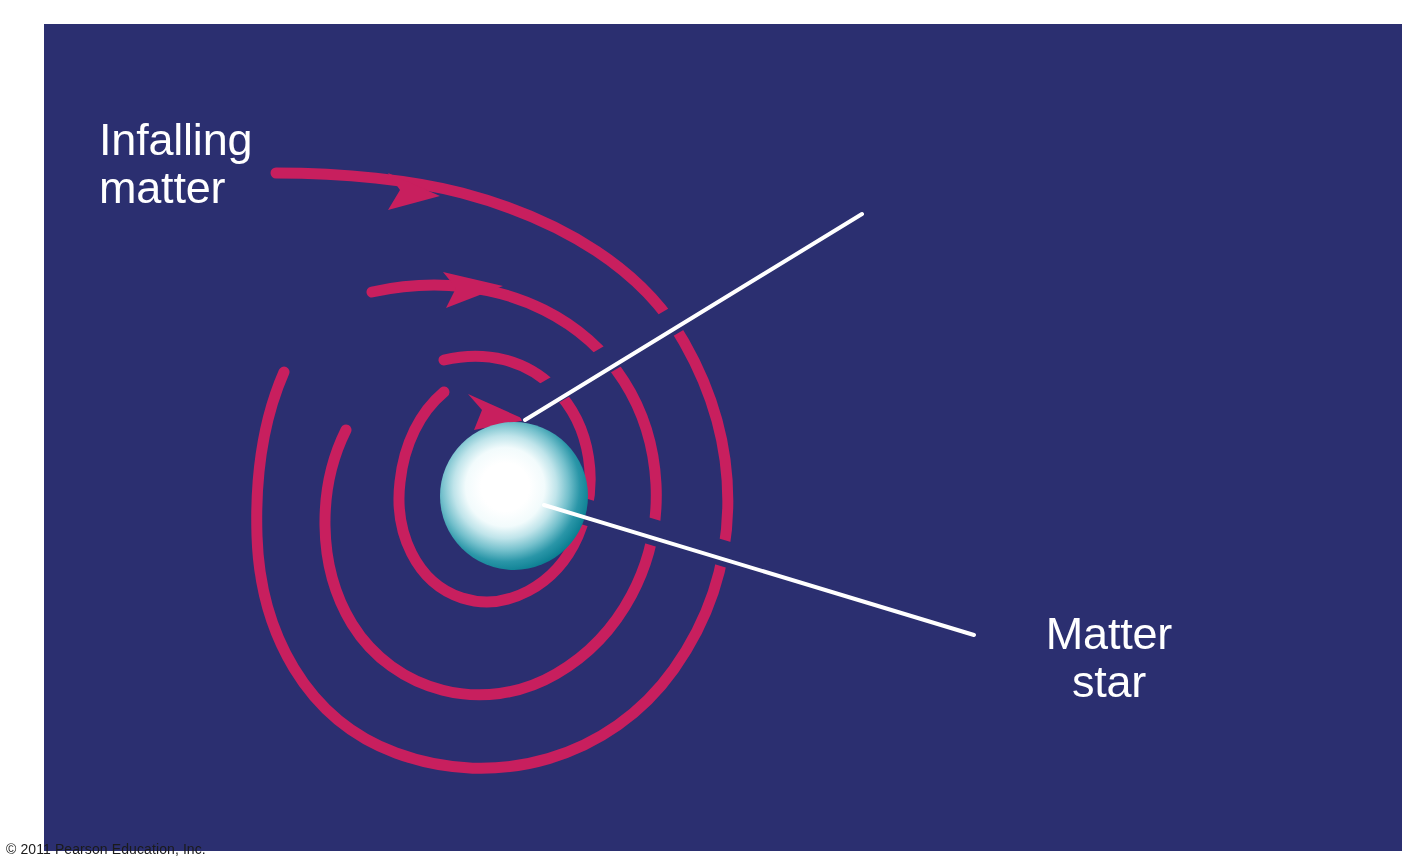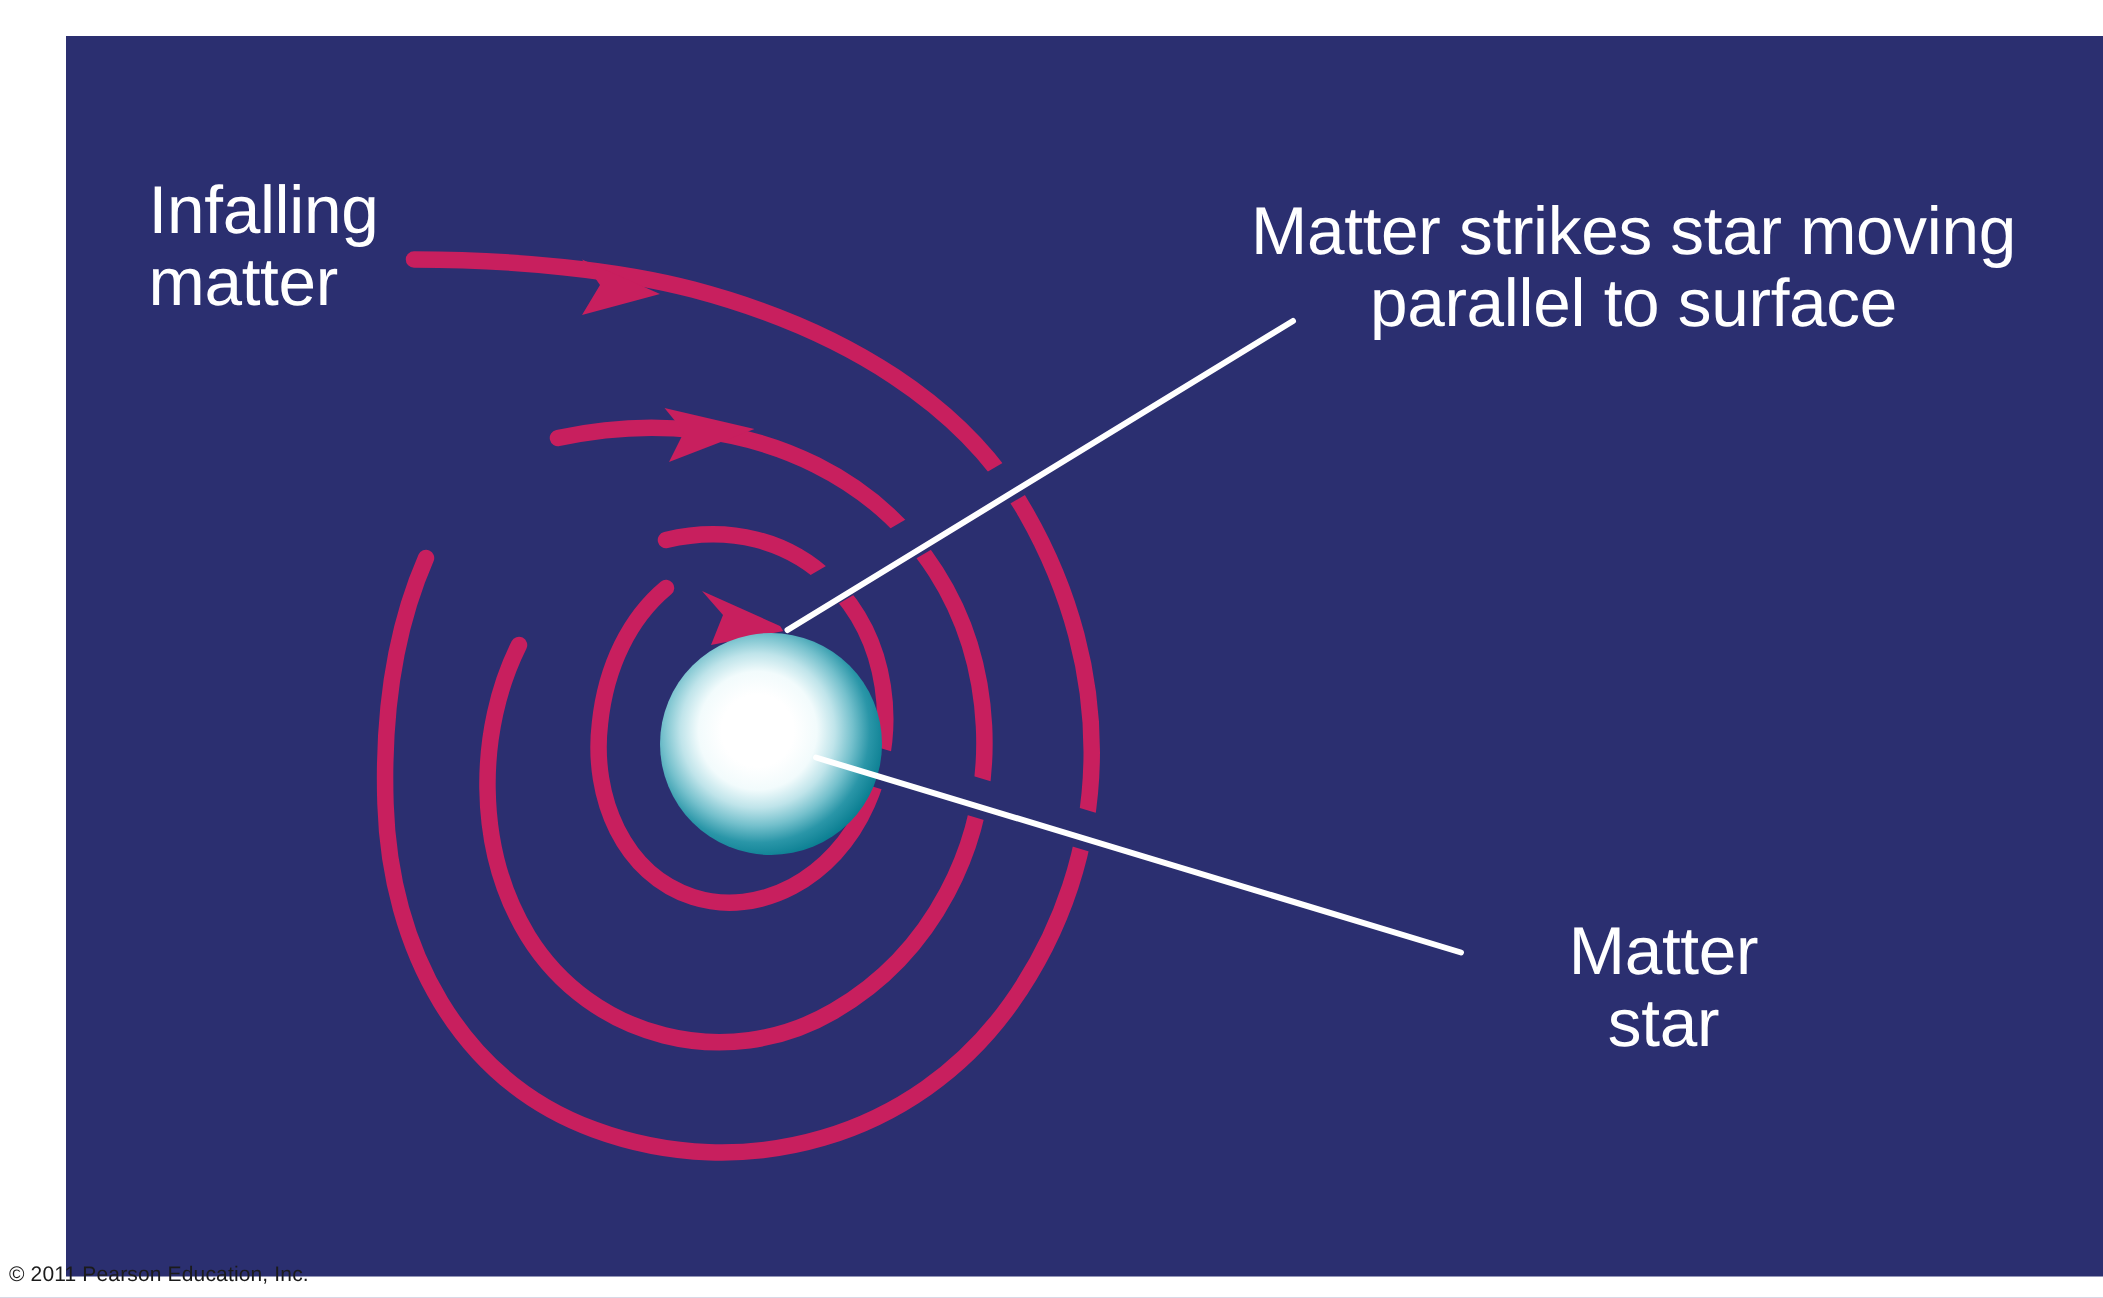--- a/index.html
+++ b/index.html
@@ -131,22 +131,20 @@
 
       <circle cx="470" cy="472" r="74" fill="url(#starGlow)"></circle>
 
       <line x1="481" y1="396" x2="818" y2="190" stroke="#ffffff" stroke-width="4" stroke-linecap="round"></line>
       <line x1="500" y1="481" x2="930" y2="611" stroke="#ffffff" stroke-width="4" stroke-linecap="round"></line>
     </svg>
 
     <div class="lbl" id="label-infalling">Infalling
 matter</div>
 
-    <div class="lbl" id="label-strikes">Matter strikes star moving
-parallel to surface</div>
 
     <div class="lbl" id="label-neutron">Matter
 star</div>
 
   </div>
 
   <div id="copyright">© 2011 Pearson Education, Inc.</div>
 
 </div>
 

